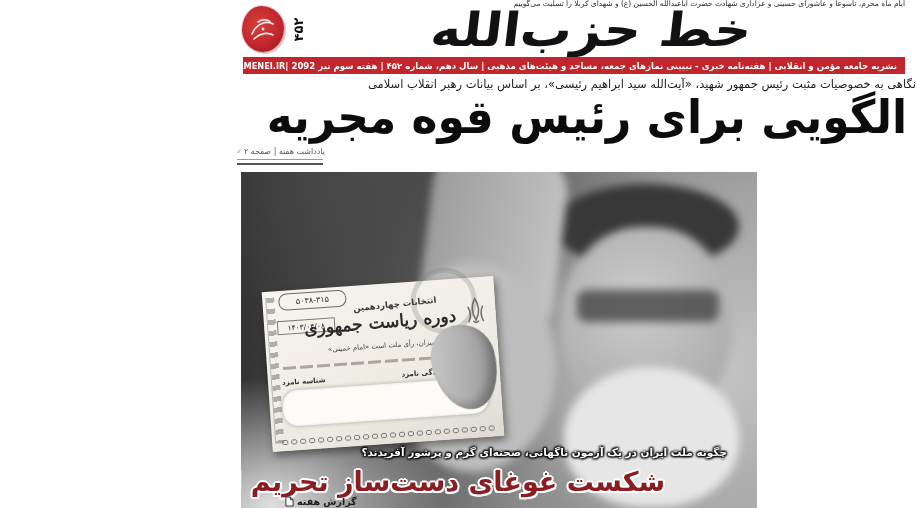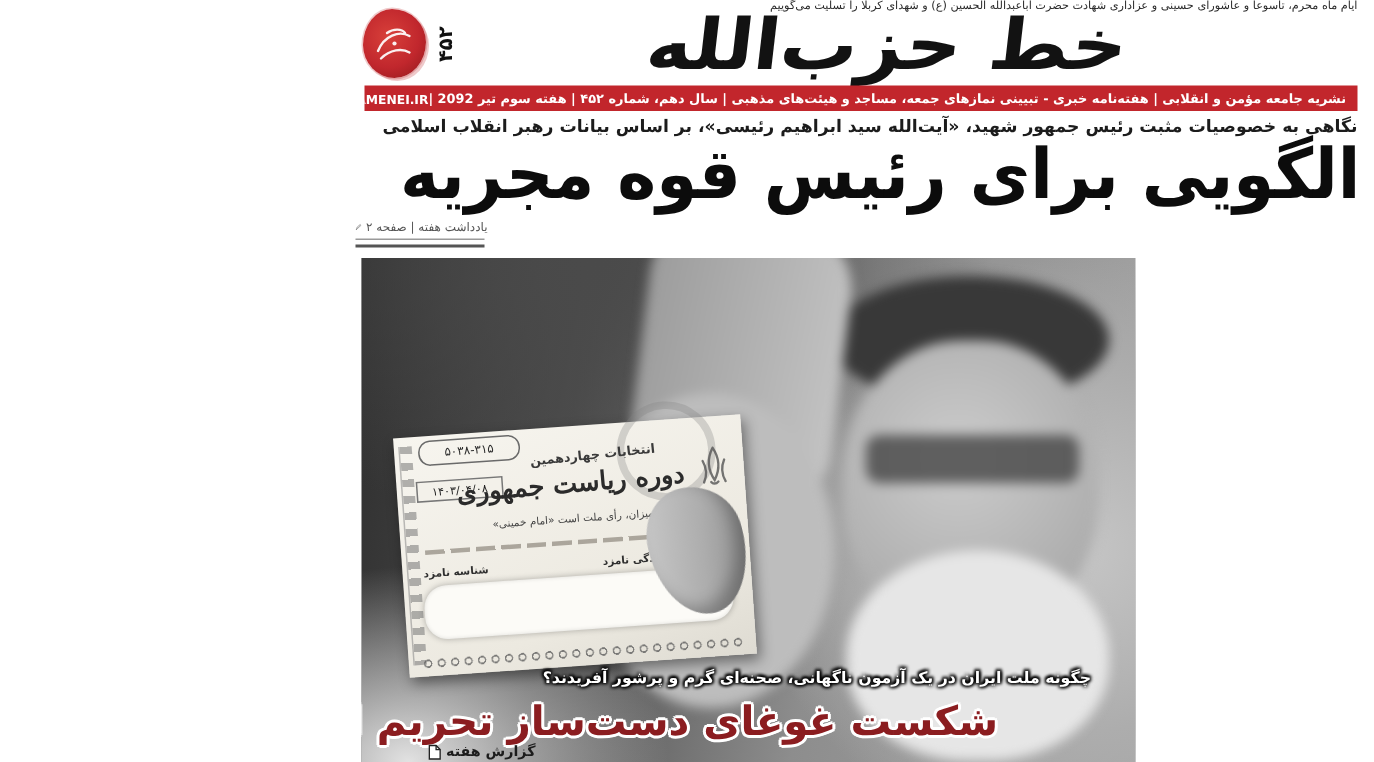--- a/index.html
+++ b/index.html
@@ -35,21 +35,21 @@
   
   .info-bar{
     position:absolute;top:57px;right:11px;left:243px;height:17px;
     background:#c2262c;color:#fff;display:flex;align-items:center;
     justify-content:space-between;padding:0 8px;box-sizing:border-box;
     font-size:8.6px;font-weight:bold;white-space:nowrap;overflow:hidden;
   }
   .info-bar .handle{direction:ltr;display:flex;align-items:center;gap:2px;font-size:8.2px;}
   
   .kicker{
-    position:absolute;top:77px;right:11px;font-size:11.5px;font-weight:bold;color:#1c1c1c;
+    position:absolute;top:77px;right:0;font-size:11.5px;font-weight:normal;color:#1c1c1c;
     white-space:nowrap;
   }
   .headline{
     position:absolute;top:88px;right:9px;font-size:44px;font-weight:900;color:#0c0c0c;
     line-height:56px;white-space:nowrap;letter-spacing:-0.5px;
     transform:scaleY(1.05);transform-origin:top right;
   }
   .note{
     position:absolute;left:237px;top:147px;width:88px;direction:ltr;
     display:flex;align-items:center;gap:3px;font-size:8px;color:#555;

